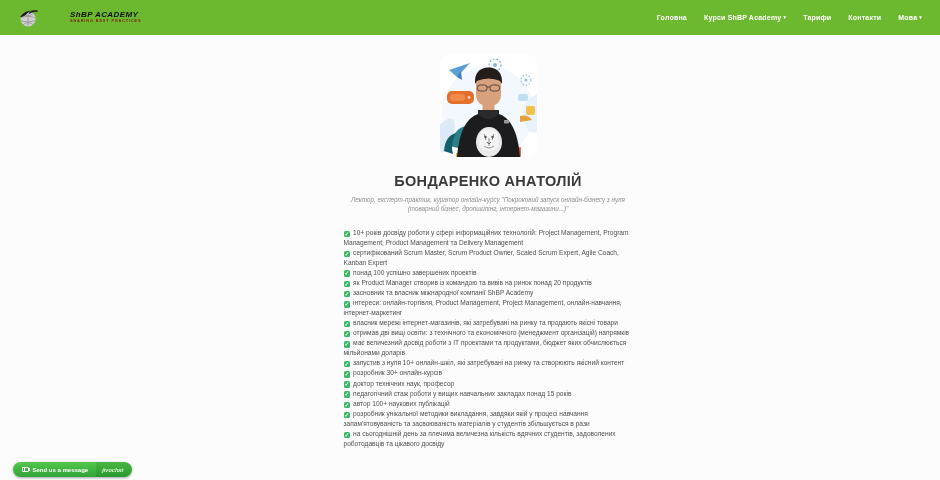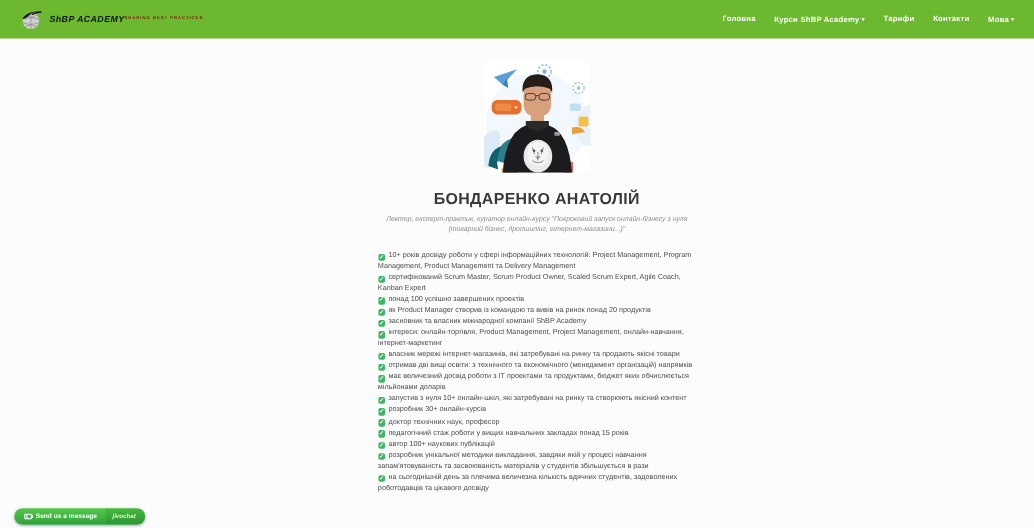--- a/index.html
+++ b/index.html
@@ -4,21 +4,21 @@
 <style>
   * { margin:0; padding:0; box-sizing:border-box; }
   html,body { width:940px; height:480px; overflow:hidden; background:#fcfcfc;
     font-family:"Liberation Sans", sans-serif; }
 
   
   .header { position:relative; height:35px; background:#6cb82e;
     display:flex; align-items:center; justify-content:space-between; padding:0 18px; }
   .logo { display:flex; align-items:center; gap:5px; cursor:pointer; }
   .logo-icon { width:22px; height:22px; flex:0 0 auto; }
-  .logo-text { display:flex; flex-direction:row; line-height:1; }
+  .logo-text { display:flex; flex-direction:column; line-height:1;margin-left:25px; }
   .logo-title { font-size:8px; font-weight:800; color:#101010; letter-spacing:.4px; font-style:italic; }
   .logo-tagline { font-size:3.8px; font-weight:700; color:#7e1d14; letter-spacing:.9px; margin-top:1.5px; }
   .nav { display:flex; align-items:center; gap:17px; }
   .nav-item { color:#ffffff; font-size:7px; font-weight:700; text-decoration:none;
     letter-spacing:.2px; cursor:pointer; white-space:nowrap; }
   .caret { font-size:5px; margin-left:2px; vertical-align:1px; }
 
   
   .main { padding-top:19px;padding-left:36px; }
   .photo-wrap { width:97px; height:103px; margin:0 auto; position:relative; }

